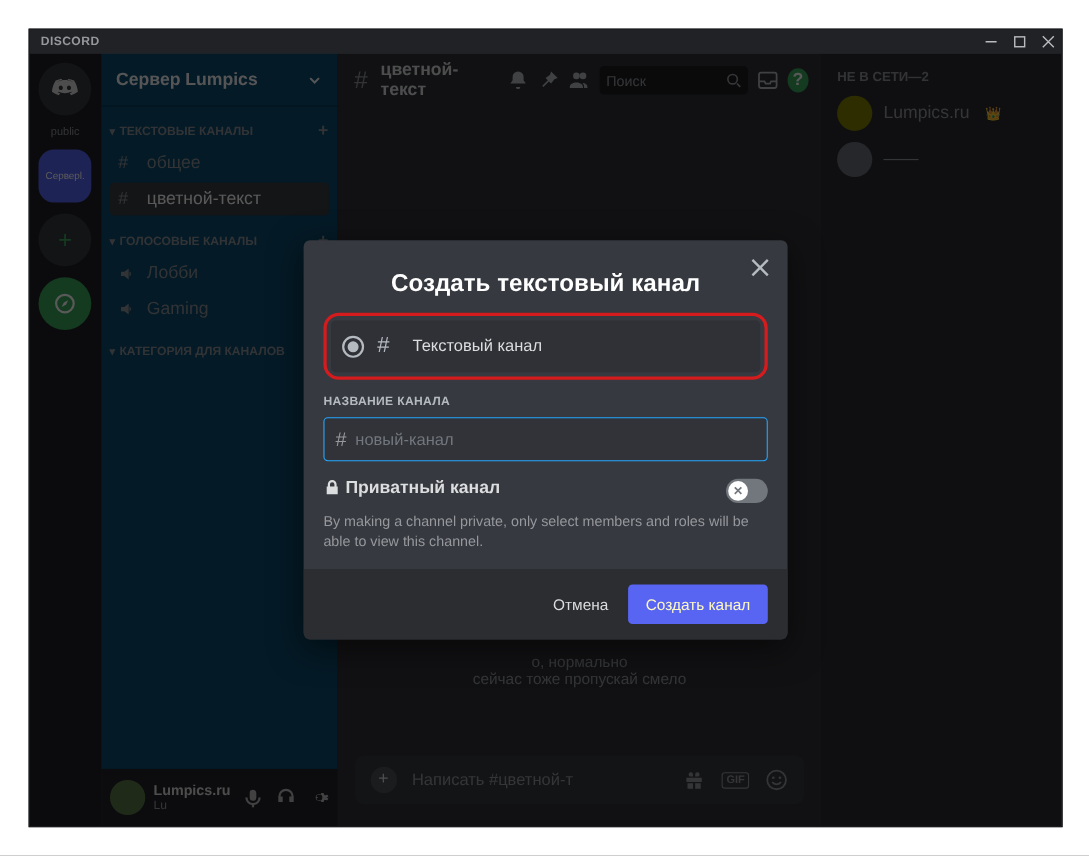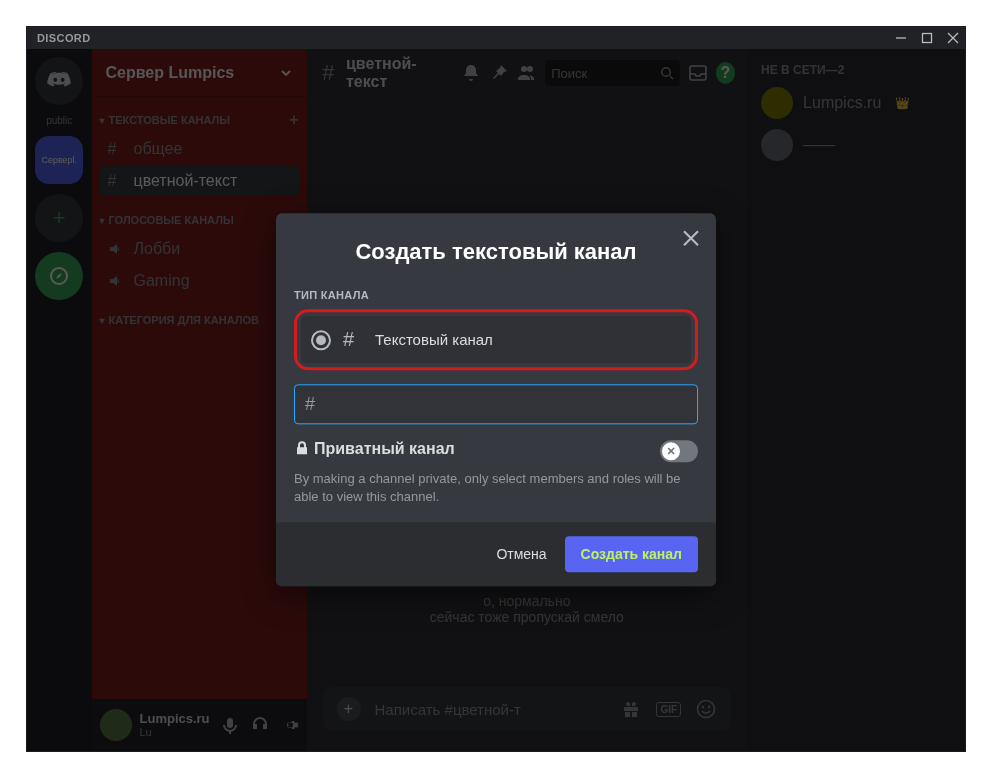--- a/index.html
+++ b/index.html
@@ -53,21 +53,21 @@
     display:flex;align-items:center;justify-content:center;
     color:#dcddde; font-size:16px;
   }
   .guild-label { font-size:10px; color:#8e9297; text-align:center; }
   .guild-blue { background:#5865f2; border-radius:14px;}
   .guild-plus { color:#3ba55d; font-size:22px; font-weight:300; }
   .guild-green { background:#3ba55d; color:#fff; }
   
   .channel-sidebar {
     width: 240px;
-    background:#7f1d1d;
+    background:#0c4a6e;
     display:flex;flex-direction:column;
   }
   .server-header {
     height: 48px; padding:0 14px;
     display:flex;align-items:center;justify-content:space-between;
     color:#f2f3f5; font-weight:600;
     border-bottom:1px solid rgba(0,0,0,0.2);
   }
   .cat {
     padding: 14px 8px 4px 8px;
@@ -204,22 +204,22 @@
     font-size:11px;display:flex;align-items:center;justify-content:center;
   }
   .private-desc{ font-size:13px; color:#96989d; margin:8px 0 16px 0; line-height:1.4;}
   .modal-footer{
     background:#2b2d31;
     display:flex; justify-content:flex-end; align-items:center; gap:18px;
     padding:14px 18px;
   }
   .btn-cancel{ color:#dcddde; font-size:14px; cursor:pointer;}
   .btn-primary{
-    background:#5865f2;color:#bef264;
-    padding:10px 16px;border-radius:4px;font-size:14px;font-weight:700;
+    background:#5865f2;color:#fef9c3;
+    padding:10px 16px;border-radius:4px;font-size:14px;font-weight:400;
   }
   svg { display:block; }
 </style>
 </head>
 <body>
 
 <div class="app-window">
   <div class="titlebar">
     <span>DISCORD</span>
     <span class="win-controls">
@@ -417,32 +417,33 @@
 
     <div class="modal">
       <span class="modal-close">
         <svg width="22" height="22" viewBox="0 0 22 22">
             <path d="M4 4l14 14M18 4L4 18" stroke="currentColor" stroke-width="2.2"></path>
           </svg>
       </span>
       <h2>Создать текстовый канал</h2>
 
       <div class="m-section">
-        <div class="m-label">ТИП КАНАЛА</div>
 
         <div class="type-group">
           <div class="type-option selected">
             <span class="radio filled"></span>
             <span class="ico" style="font-size:20px;">#</span>
             <span class="t">Текстовый канал</span>
           </div>
         </div>
 
+        <div class="m-label">НАЗВАНИЕ КАНАЛА</div>
         <div class="name-input">
           <span style="color:#96989d;font-size:18px;">#</span>
+          <input type="text" placeholder="новый-канал" style="">
         </div>
 
         <div class="private-row">
           <span>
             <svg width="16" height="16" viewBox="0 0 16 16">
                 <path fill="currentColor" d="M4 7V5a4 4 0 018 0v2h1v7H3V7h1zm2 0h4V5a2 2 0 00-4 0v2z"></path>
               </svg>
           </span>
           <span>Приватный канал</span>
           <span class="toggle"></span>

